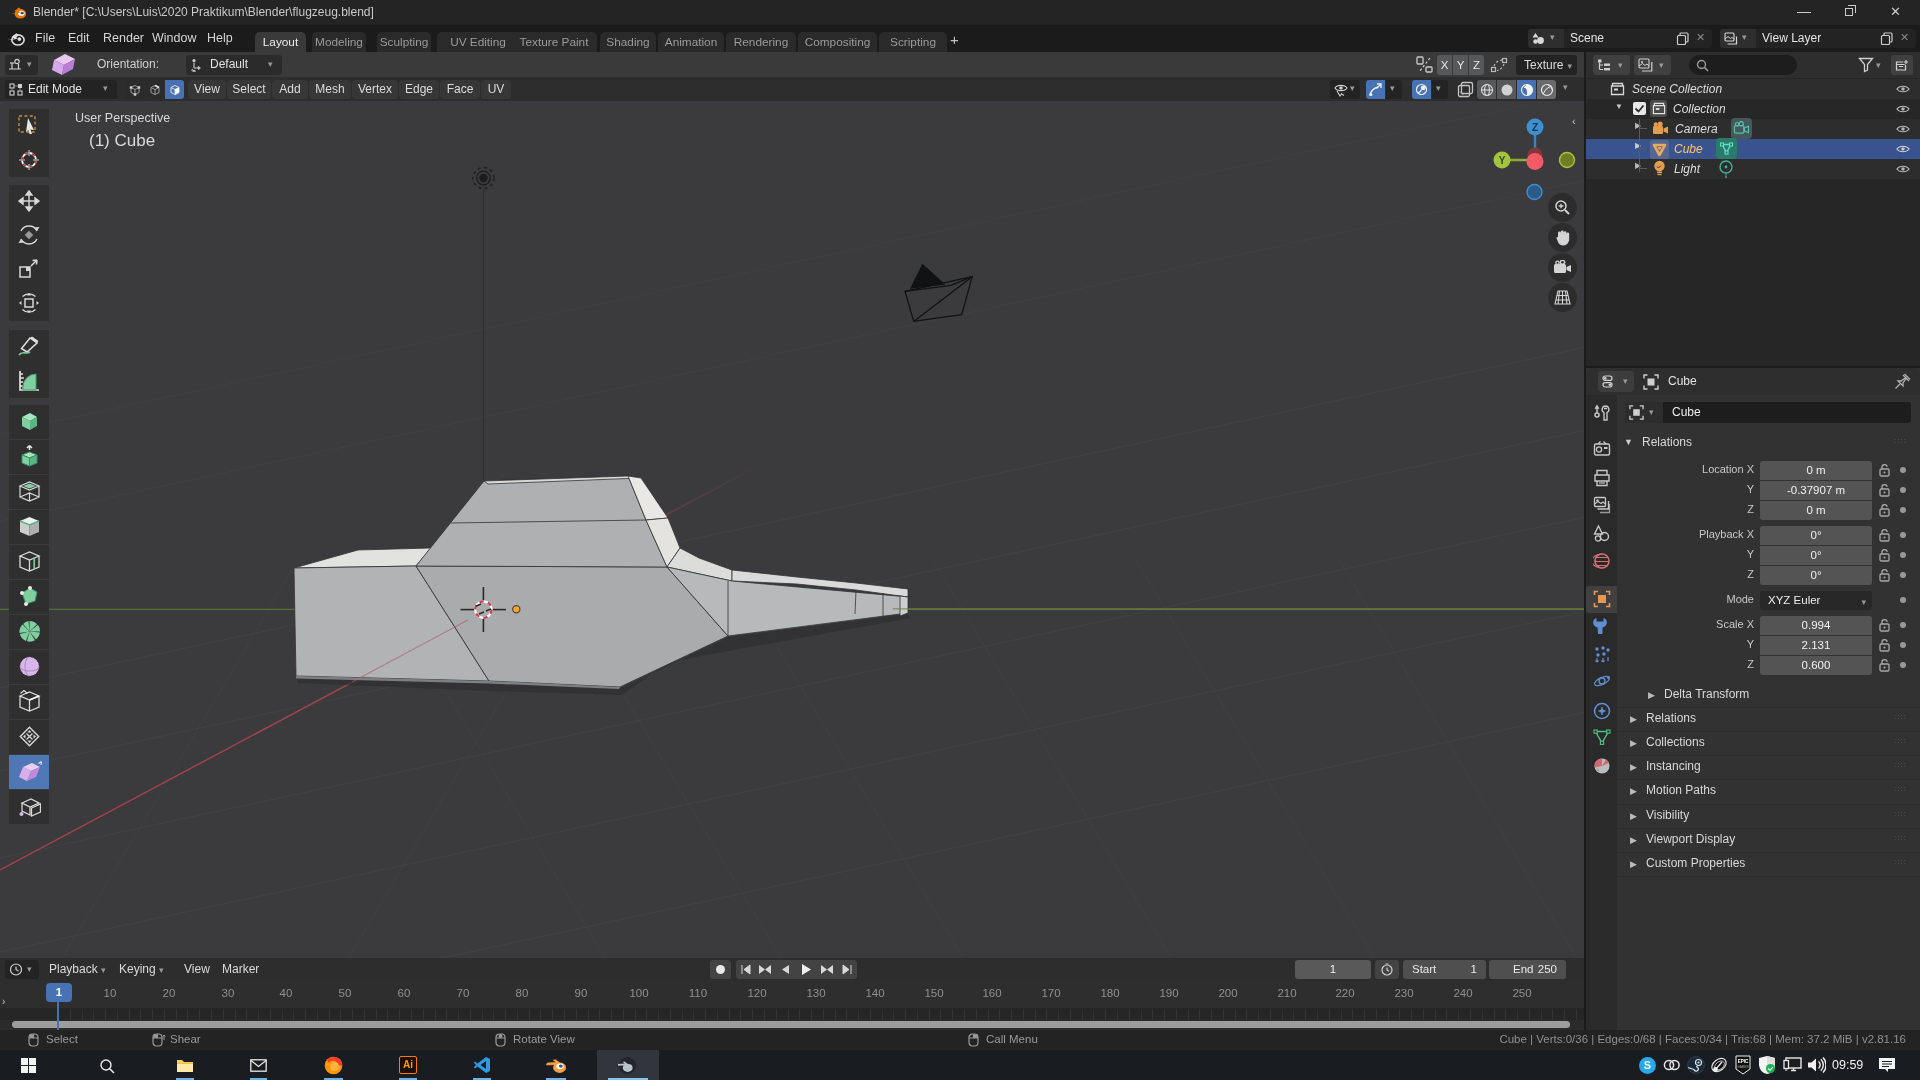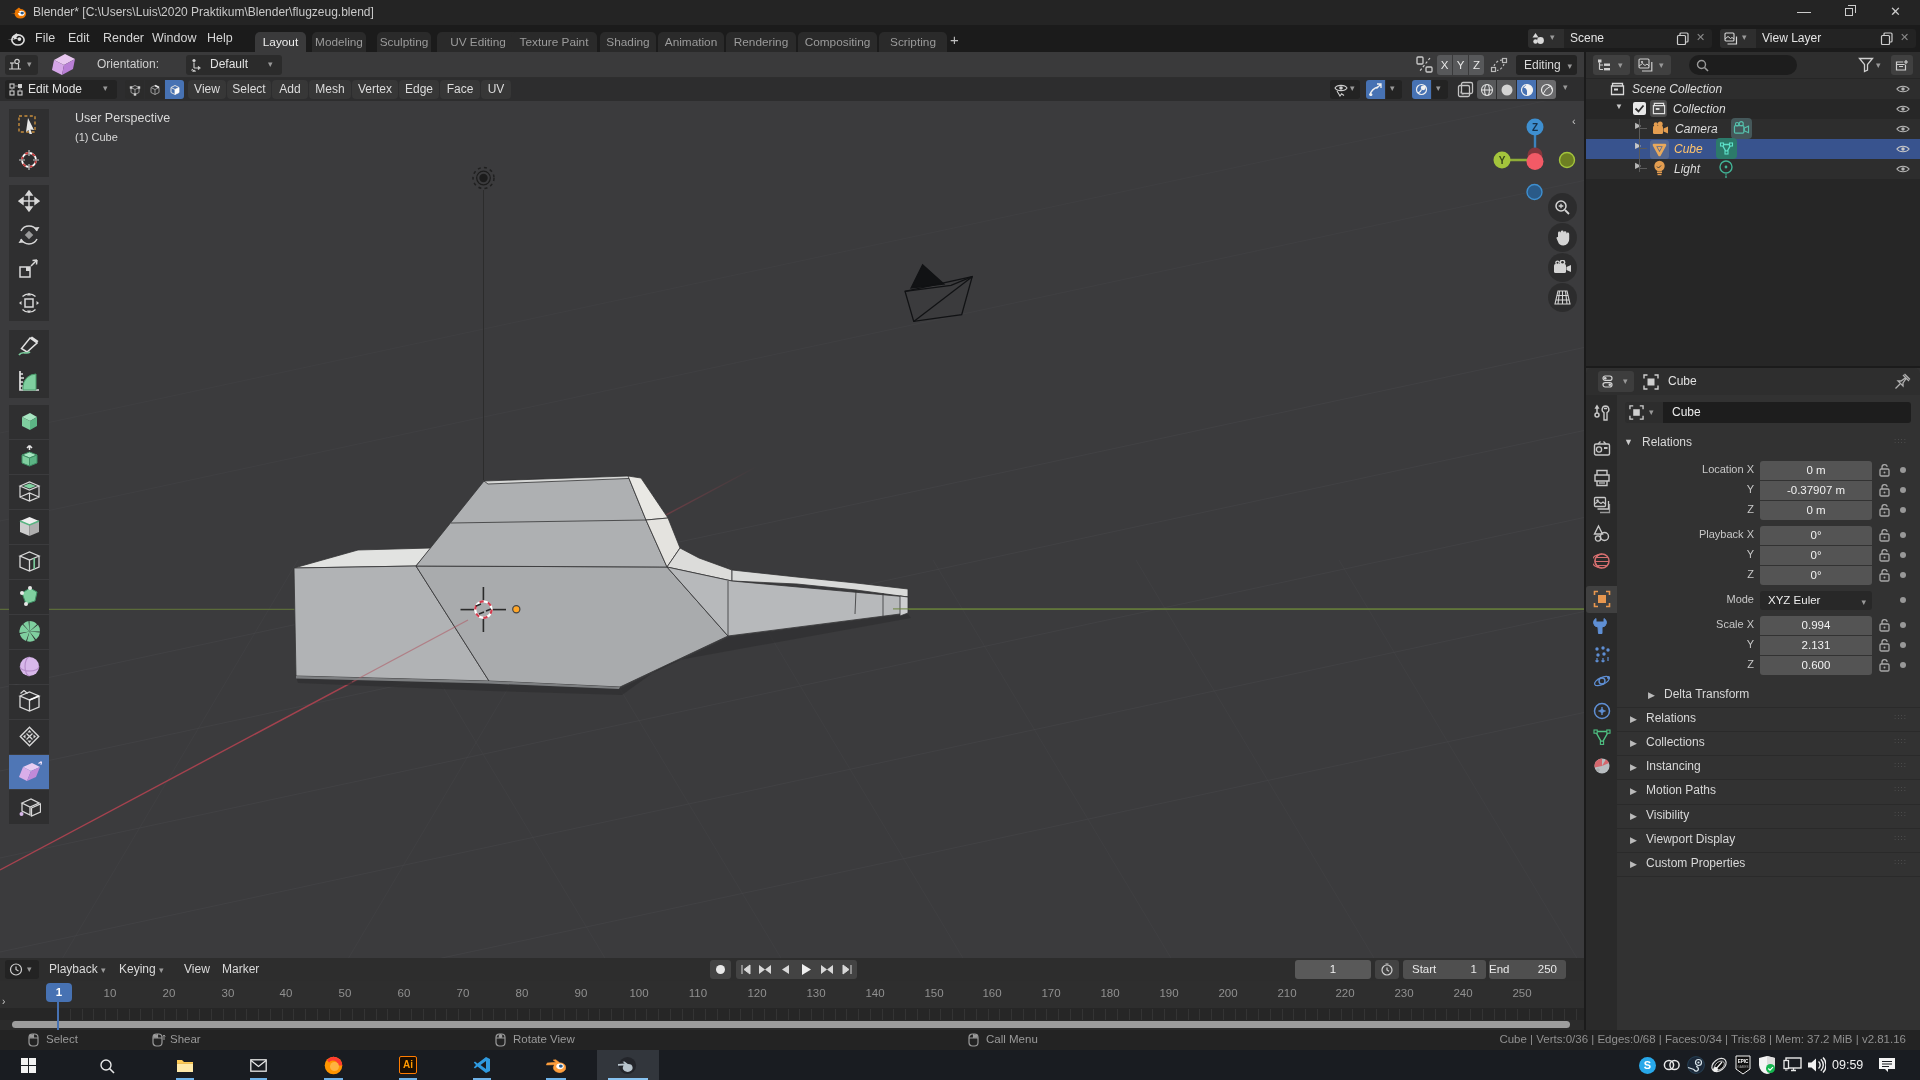--- a/index.html
+++ b/index.html
@@ -132,21 +132,21 @@
       <path d="M14 2 L3 16" stroke="#cccccc" stroke-width="1.2" stroke-dasharray="2.5 2"></path>
     </svg>
   <div class="abs" style="left:1437px;top:3px;width:15px;height:20px;background:#57585a;border-radius:3px 0 0 3px;color:#e8e8e8;font-size:11.5px;text-align:center;line-height:20px">X</div>
   <div class="abs" style="left:1453px;top:3px;width:15px;height:20px;background:#57585a;color:#e8e8e8;font-size:11.5px;text-align:center;line-height:20px">Y</div>
   <div class="abs" style="left:1469px;top:3px;width:15px;height:20px;background:#57585a;border-radius:0 3px 3px 0;color:#e8e8e8;font-size:11.5px;text-align:center;line-height:20px">Z</div>
   <svg class="abs" style="left:1490px;top:4px" width="18" height="18" viewBox="0 0 18 18">
       <rect x="1.5" y="11.5" width="4" height="4" fill="none" stroke="#b9b9b9" stroke-width="1.2"></rect>
       <rect x="12.5" y="2.5" width="4" height="4" fill="none" stroke="#b9b9b9" stroke-width="1.2"></rect>
       <path d="M4 10 a9 9 0 0 1 8 -6 M14 8 a9 9 0 0 1 -7 6.5" fill="none" stroke="#b9b9b9" stroke-width="1.2" stroke-dasharray="2.2 2"></path>
     </svg>
-  <div class="abs" style="left:1516px;top:3px;width:61px;height:20px;background:#232323;border-radius:3px;color:#dadada;font-size:12px;text-align:left;line-height:20px"><span style="margin-left:8px">Editing</span><span style="position:absolute;right:5px;top:1px;color:#999;font-size:9px">▾</span></div>
+  <div class="abs" style="left:1516px;top:3px;width:61px;height:20px;background:#232323;border-radius:3px;color:#dadada;font-size:12px;text-align:left;line-height:20px"><span style="margin-left:8px">Texture</span><span style="position:absolute;right:5px;top:1px;color:#999;font-size:9px">▾</span></div>
 </div>
 <div class="abs" id="vpheader">
   <div class="abs" style="left:5px;top:2px;width:112px;height:19px;background:#232323;border-radius:3px">
     <svg class="abs" style="left:4px;top:3px" width="14" height="13" viewBox="0 0 14 13">
         <rect x="1" y="1" width="4" height="4" fill="none" stroke="#cfcfcf" stroke-width="1.1"></rect>
         <rect x="9" y="1" width="4" height="4" fill="#cfcfcf"></rect>
         <rect x="1" y="8" width="4" height="4" fill="none" stroke="#cfcfcf" stroke-width="1.1"></rect>
         <rect x="9" y="8" width="4" height="4" fill="none" stroke="#cfcfcf" stroke-width="1.1"></rect>
         <path d="M5 3 L9 3 M3 5 L3 8 M11 5 L11 8" stroke="#8a8a8a" stroke-width="1"></path>
       </svg>
@@ -323,21 +323,21 @@
     <circle cx="516.3" cy="609.3" r="3.6" fill="#ffa628" stroke="#454545" stroke-width="1.2"></circle>
 
     <g>
       <circle cx="483.5" cy="178" r="4.2" fill="#1c1c1c"></circle>
       <circle cx="483.5" cy="178" r="6.8" fill="none" stroke="#1c1c1c" stroke-width="1.2"></circle>
       <circle cx="483.5" cy="178" r="10.5" fill="none" stroke="#202020" stroke-width="1.5" stroke-dasharray="3 3.2"></circle>
     </g>
   </svg>
 
   <div class="abs" style="left:75px;top:10px;color:#d9d9d9;font-size:12.5px">User Perspective</div>
-  <div class="abs" style="left:75px;top:30px;color:#d9d9d9;font-size:11px">(1) Cube</div>
+  <div class="abs" style="left:89px;top:30px;color:#d9d9d9;font-size:17px">(1) Cube</div>
 
   <div class="abs" style="left:1572px;top:14px;color:#c5c5c5;font-size:11px">‹</div>
 
   <div class="vpbtn" style="top:8px">
     <svg class="abs" style="left:8px;top:5px" width="24" height="24" viewBox="0 0 24 24">
         <rect x="2" y="2" width="16" height="16" fill="none" stroke="#c88e3c" stroke-width="1.4" stroke-dasharray="3 2.4"></rect>
         <path d="M10 8 L16 20 L12.5 19.5 L14 24 L11.5 24 L10.5 20 L8 22 Z" fill="#e8e8e8" transform="translate(1,-4)"></path>
       </svg>
   </div>
   <div class="vpbtn" style="top:42px">
@@ -545,21 +545,21 @@
     <path d="M107 5 L113 9.5 L107 14 Z M115 5 L115 14" fill="#d8d8d8" stroke="#d8d8d8" stroke-width="1"></path>
   </svg>
   <div class="field" style="left:1295px;top:2px;width:76px;height:19px;line-height:19px;border-radius:3px;background:#595959">1</div>
   <div class="abs" style="left:1375px;top:2px;width:24px;height:19px;background:#434343;border-radius:3px">
     <svg class="abs" style="left:5px;top:3px" width="14" height="13" viewBox="0 0 14 13">
         <circle cx="7" cy="7" r="5" fill="none" stroke="#d0d0d0" stroke-width="1.2"></circle>
         <path d="M7 4.5 L7 7 L9 8.2 M5.5 1 L8.5 1" stroke="#d0d0d0" stroke-width="1.2" fill="none"></path>
       </svg>
   </div>
   <div class="abs" style="left:1403px;top:2px;width:83px;height:19px;background:#4f4f4f;border-radius:3px;color:#e8e8e8;font-size:11.5px;line-height:19px"><span style="margin-left:9px">Start</span><span style="position:absolute;right:9px">1</span></div>
-  <div class="abs" style="left:1489px;top:2px;width:77px;height:19px;background:#4f4f4f;border-radius:3px;color:#e8e8e8;font-size:11.5px;line-height:19px"><span style="margin-left:0">End</span><span style="position:absolute;right:9px">250</span></div>
+  <div class="abs" style="left:1489px;top:2px;width:77px;height:19px;background:#4f4f4f;border-radius:3px;color:#e8e8e8;font-size:11.5px;line-height:19px"><span style="margin-left:24px">End</span><span style="position:absolute;right:9px">250</span></div>
 
   <div class="abs" style="left:0;top:23px;width:1584px;height:27px;background:#2e2e2e" id="ruler"></div>
   <span class="abs" style="left:90px;top:29px;width:40px;text-align:center;color:#909090;font-size:11.5px">10</span>
   <span class="abs" style="left:149px;top:29px;width:40px;text-align:center;color:#909090;font-size:11.5px">20</span>
   <span class="abs" style="left:208px;top:29px;width:40px;text-align:center;color:#909090;font-size:11.5px">30</span>
   <span class="abs" style="left:266px;top:29px;width:40px;text-align:center;color:#909090;font-size:11.5px">40</span>
   <span class="abs" style="left:325px;top:29px;width:40px;text-align:center;color:#909090;font-size:11.5px">50</span>
   <span class="abs" style="left:384px;top:29px;width:40px;text-align:center;color:#909090;font-size:11.5px">60</span>
   <span class="abs" style="left:443px;top:29px;width:40px;text-align:center;color:#909090;font-size:11.5px">70</span>
   <span class="abs" style="left:502px;top:29px;width:40px;text-align:center;color:#909090;font-size:11.5px">80</span>

